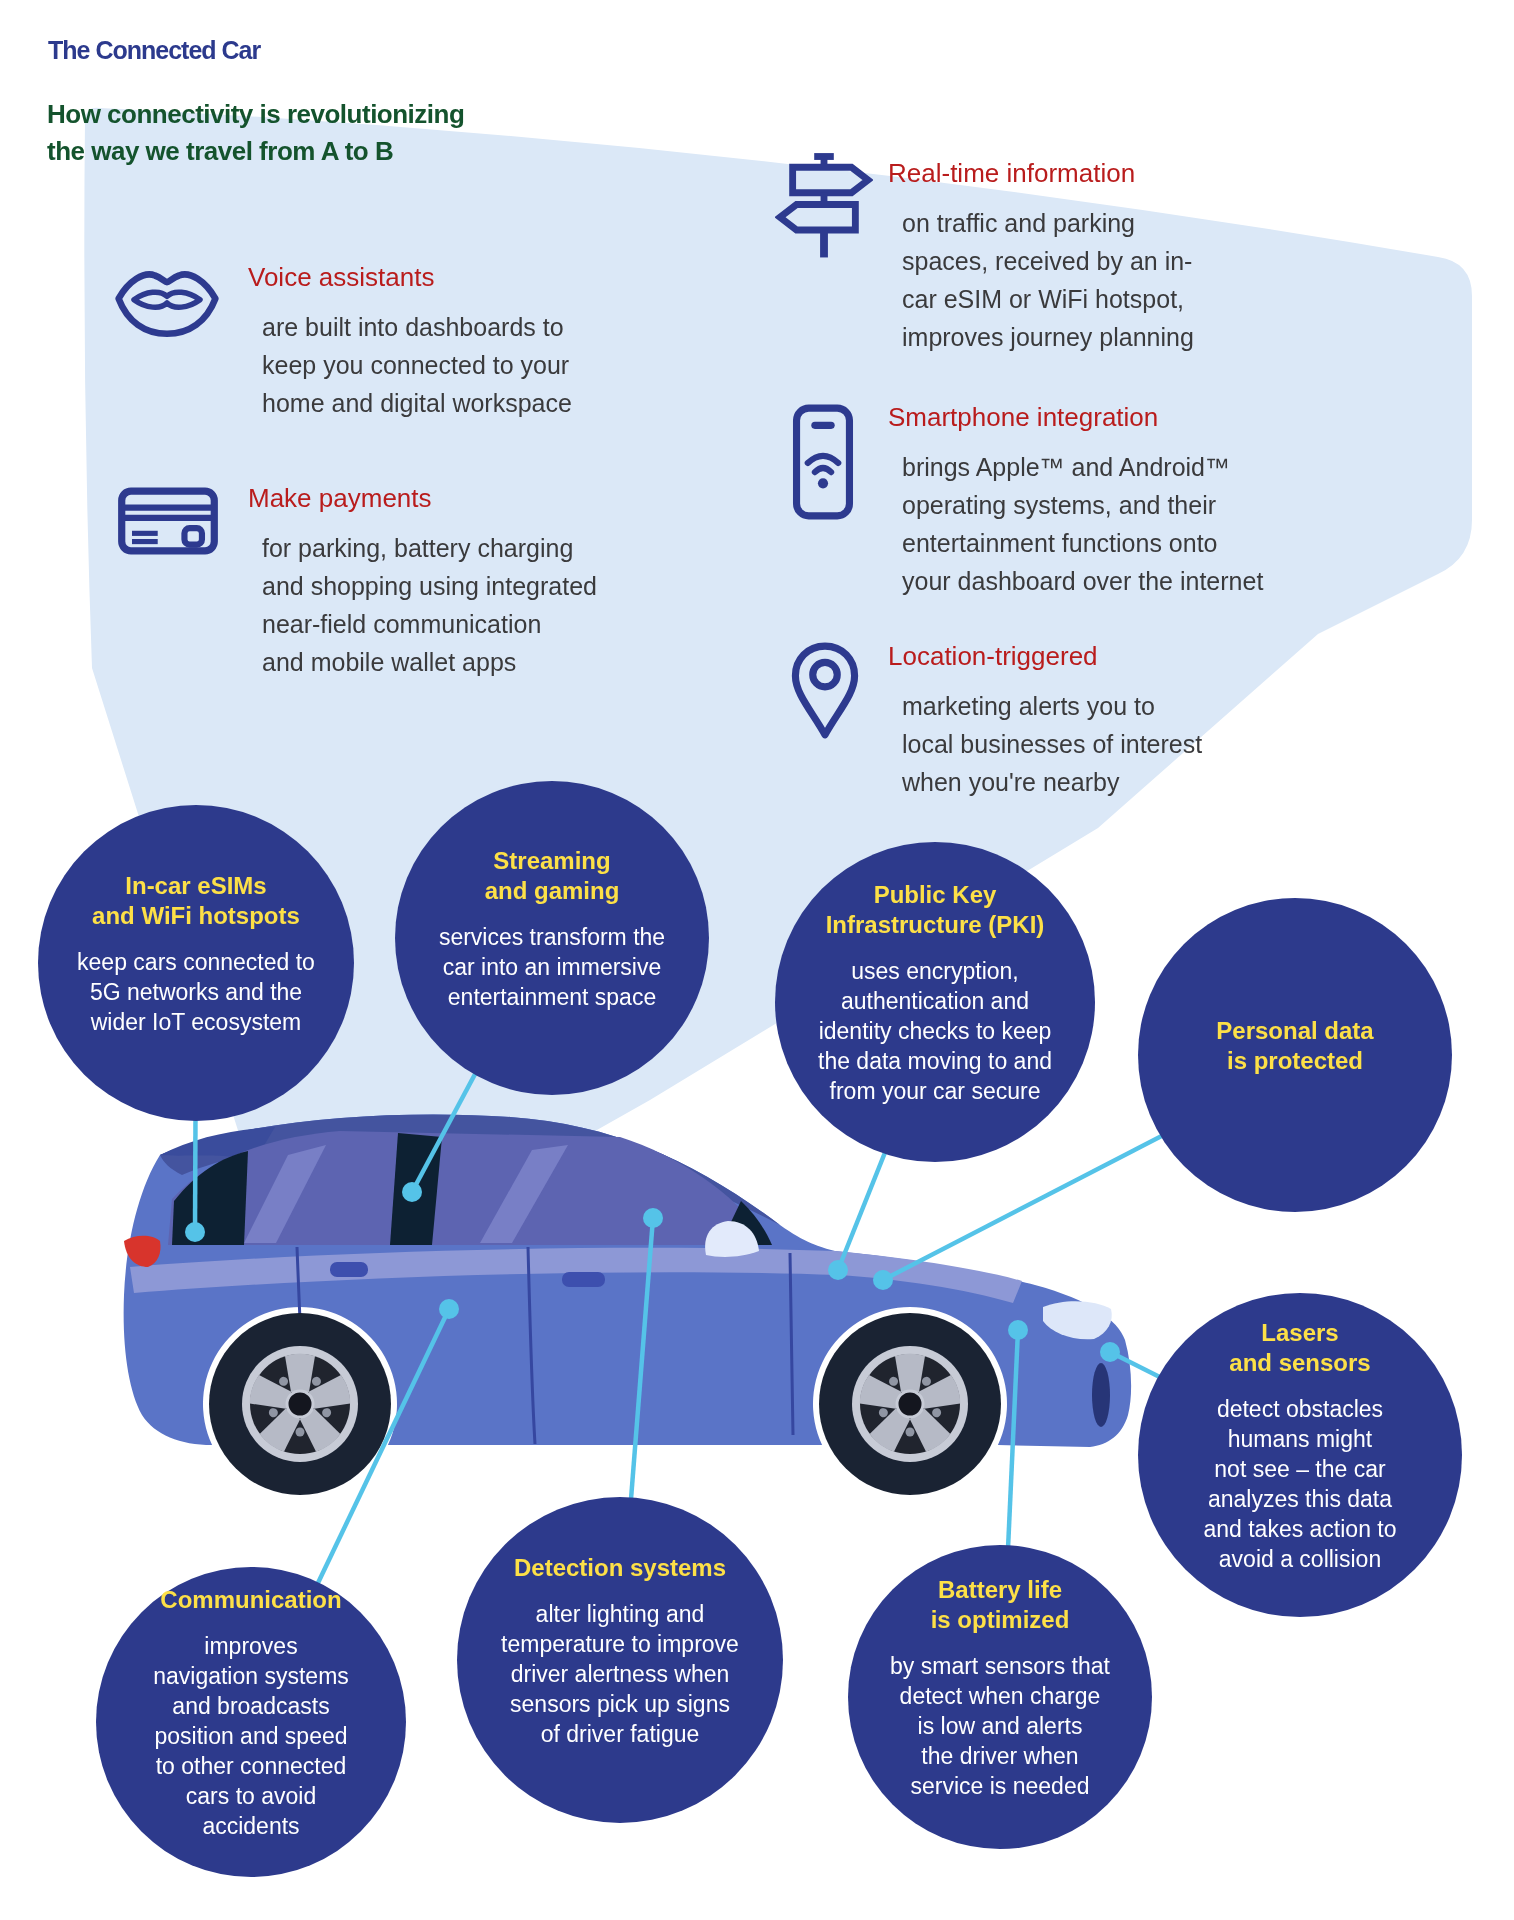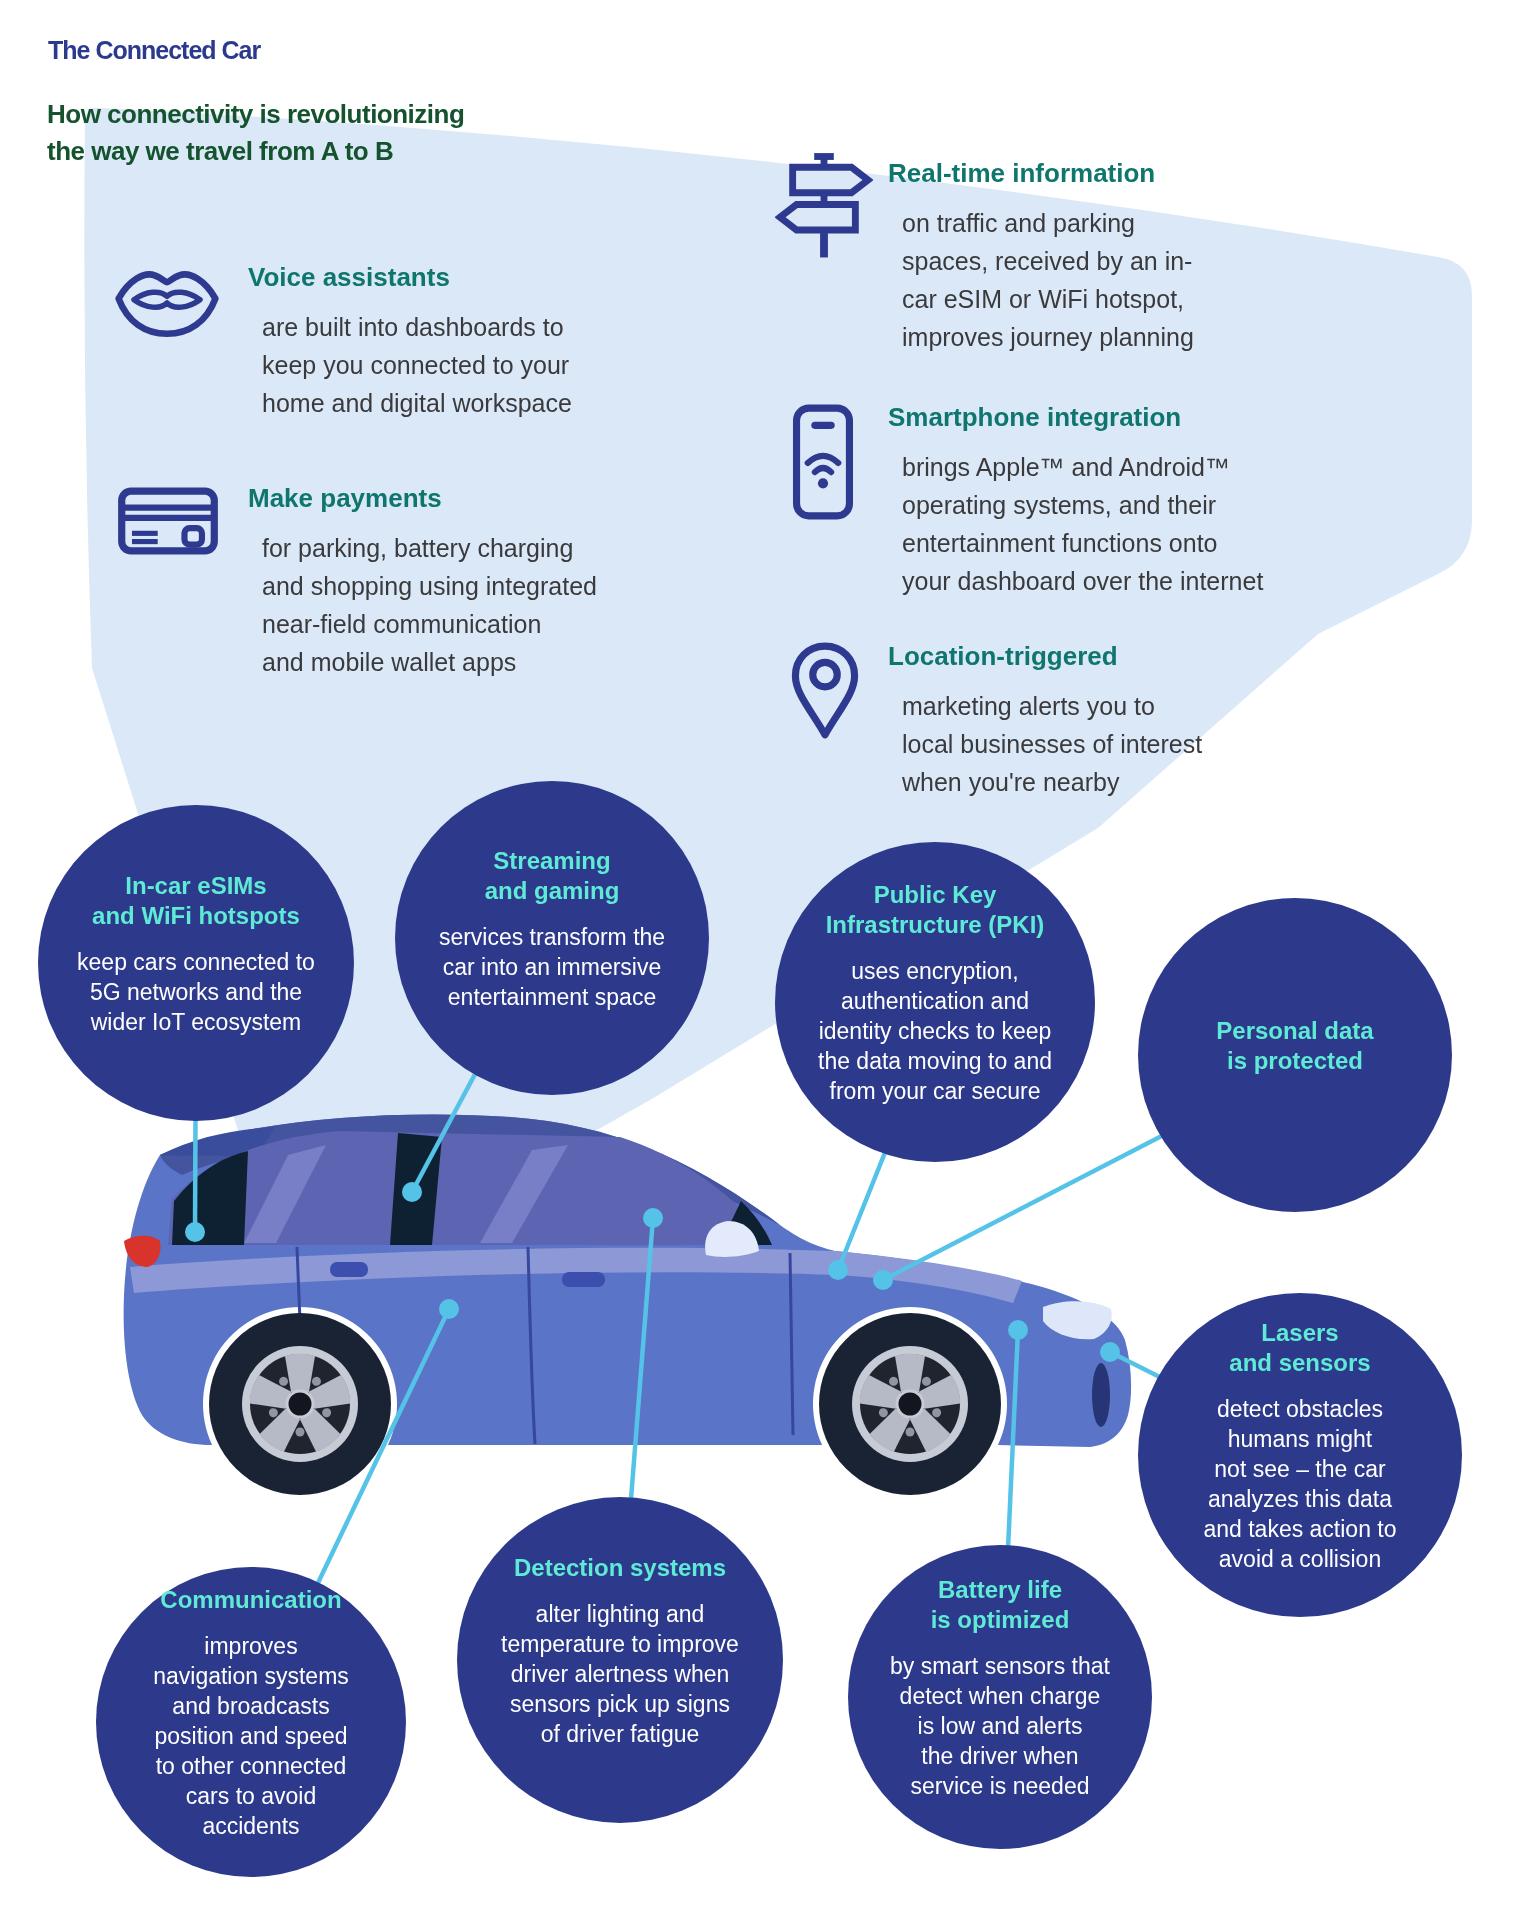--- a/index.html
+++ b/index.html
@@ -12,30 +12,30 @@
   .title{
     position:absolute;left:48px;top:28px;font-size:25px;line-height:44px;
     font-weight:bold;color:#2c3a8d;letter-spacing:-1px;
   }
   .subtitle{
     position:absolute;left:47px;top:96px;font-size:26px;line-height:37px;
     font-weight:bold;color:#14532d;white-space:pre-line;letter-spacing:-0.5px;
   }
   
   .feature{position:absolute;}
-  .f-head{font-size:26px;line-height:34px;font-weight:bold;color:#0f766e;margin:0 0 6px 0;}
+  .f-head{font-size:26px;line-height:34px;font-weight:normal;color:#b91c1c;margin:0 0 6px 0;}
   .f-body{font-size:25px;line-height:38px;color:#3a3a3c;margin:14px;white-space:pre-line;}
   .f-icon{position:absolute;}
   
   .bubble{
     position:absolute;border-radius:50%;background:#2d3a8c;color:#ffffff;
     display:flex;flex-direction:column;align-items:center;justify-content:center;
     text-align:center;padding-bottom:18px;box-sizing:border-box;
   }
-  .b-head{font-size:24px;line-height:30px;font-weight:bold;color:#5eead4;white-space:pre-line;}
+  .b-head{font-size:24px;line-height:30px;font-weight:bold;color:#fde047;white-space:pre-line;}
   .b-body{font-size:23px;line-height:30px;color:#ffffff;white-space:pre-line;margin-top:16px;}
 </style>
 </head>
 <body>
 
 <div class="stage">
 
   <svg class="layer" width="1514" height="1920">
     <path d="M 85,120 Q 86,106 100,108 Q 760,140 1438,257 Q 1472,262 1472,296 L 1472,520
          Q 1472,558 1438,574 L 1318,634 L 1098,828 L 650,1100 L 305,1295

